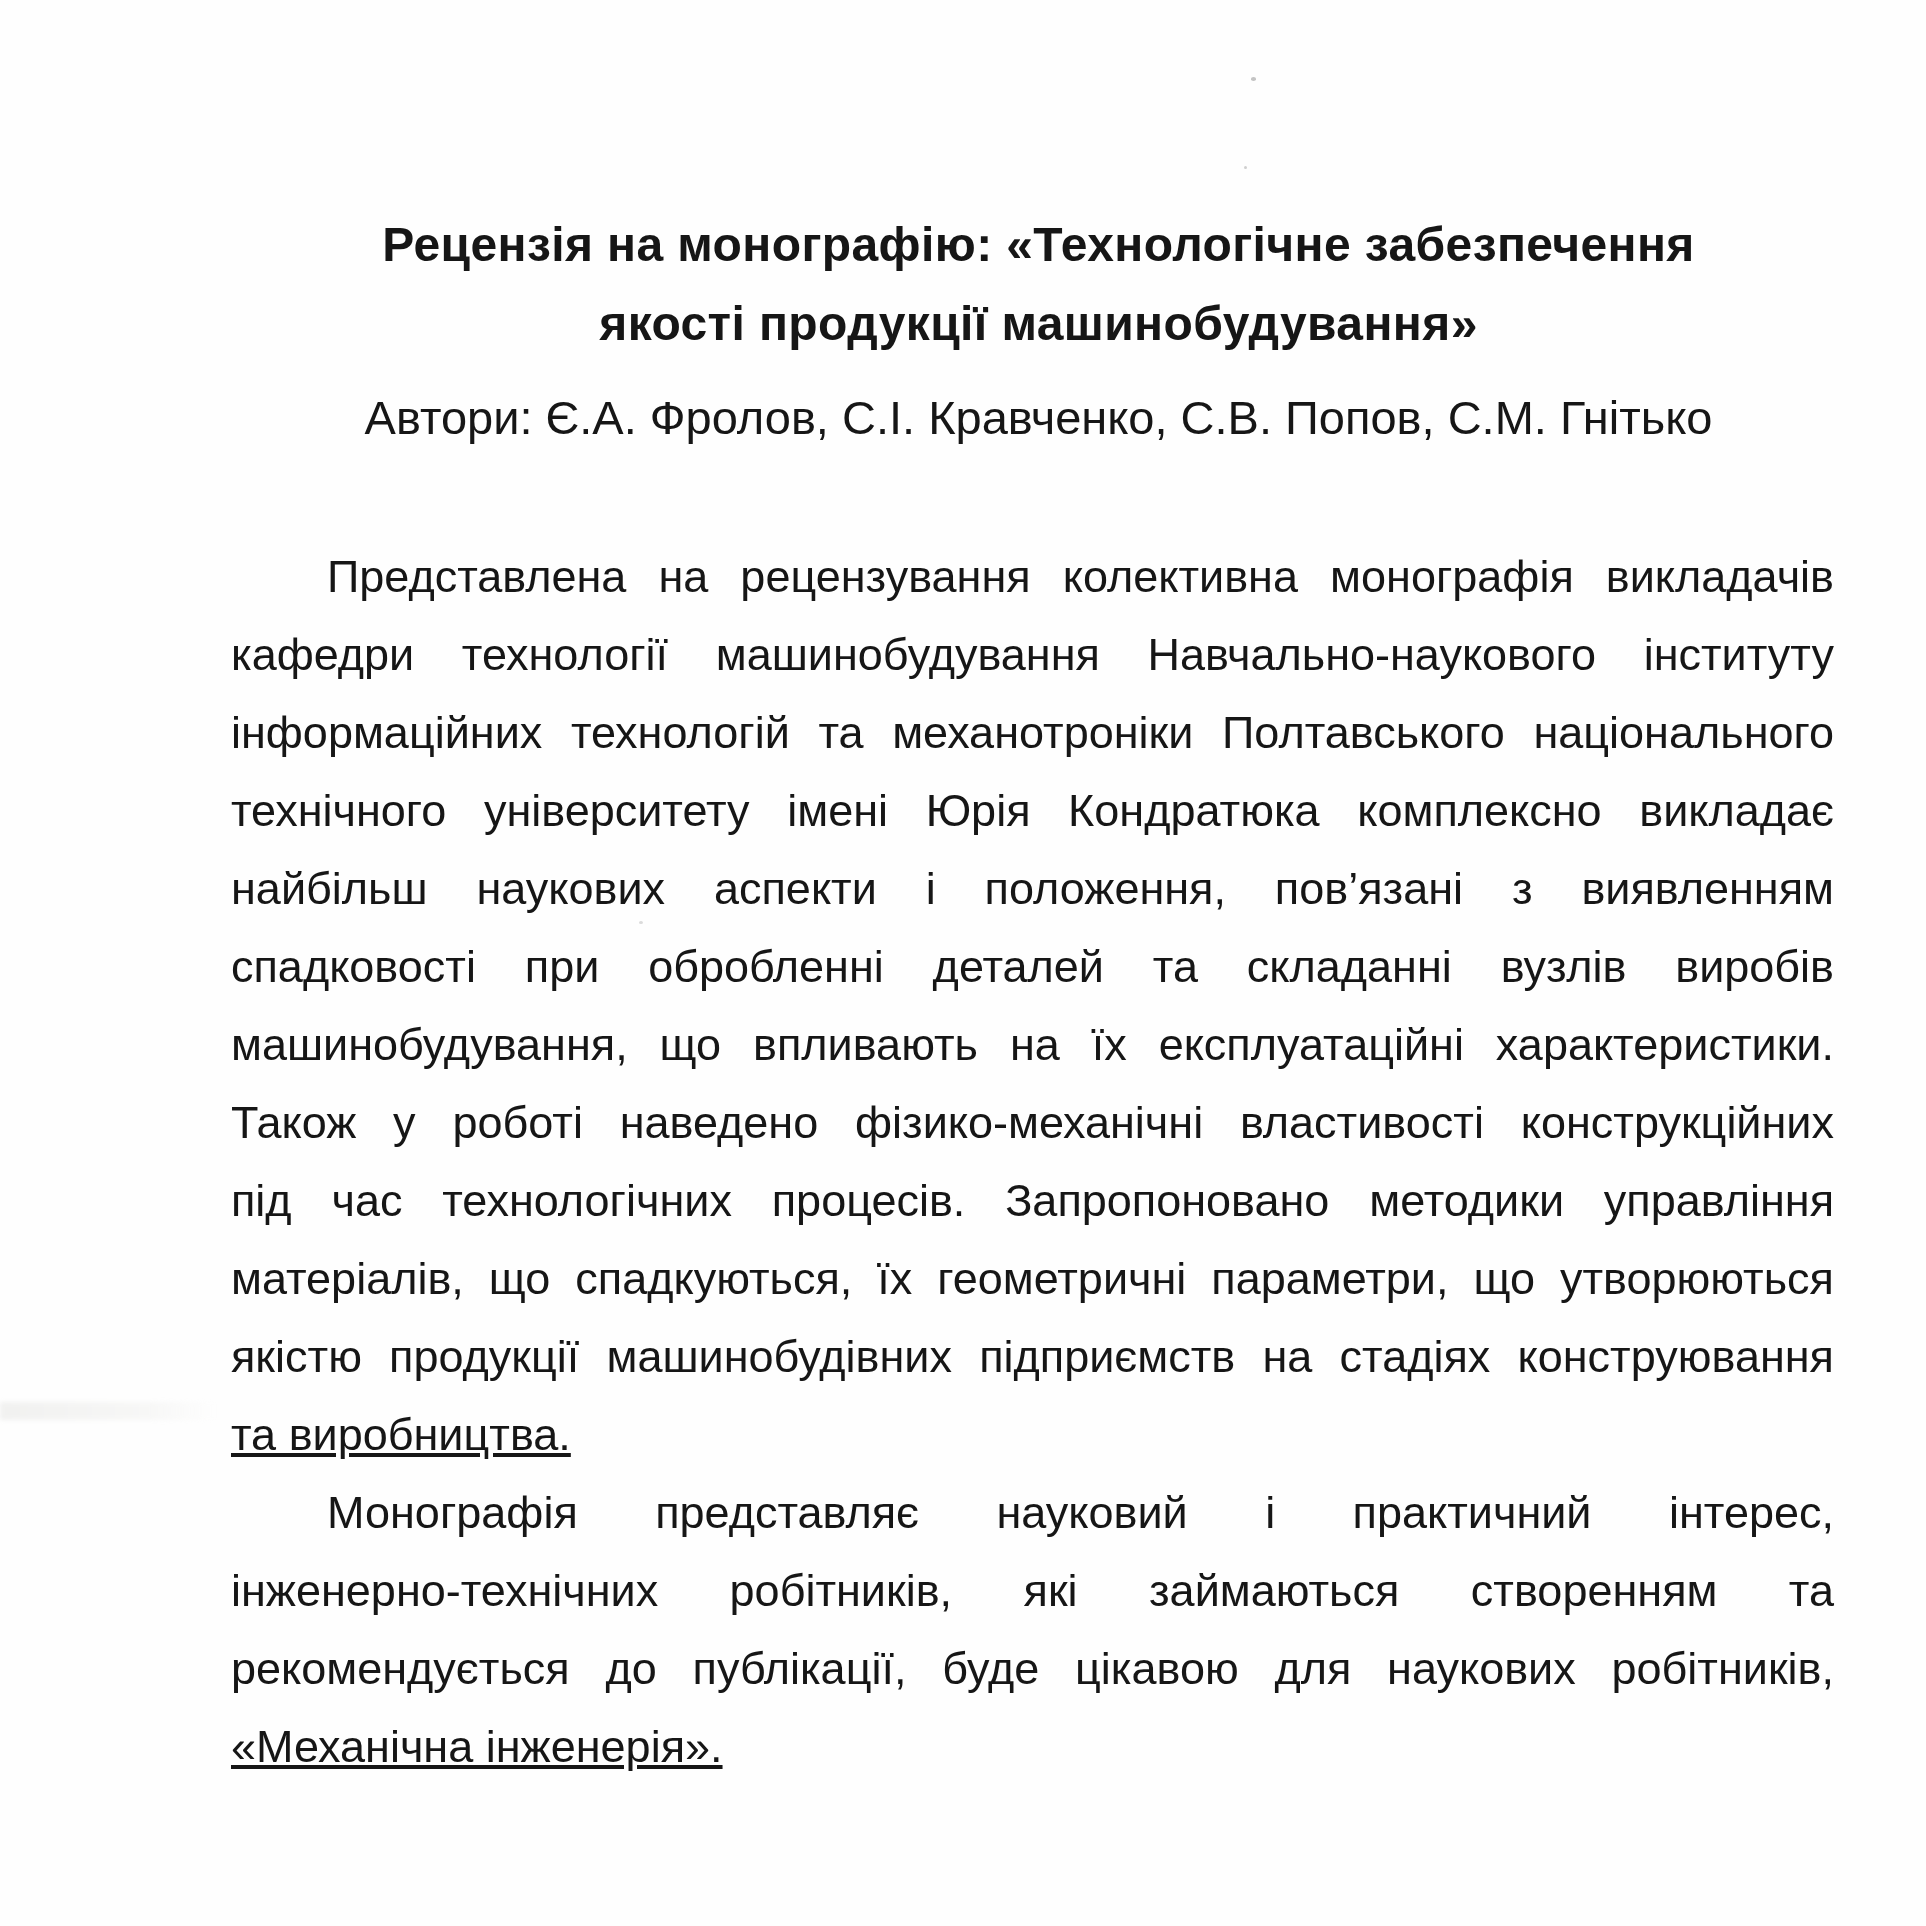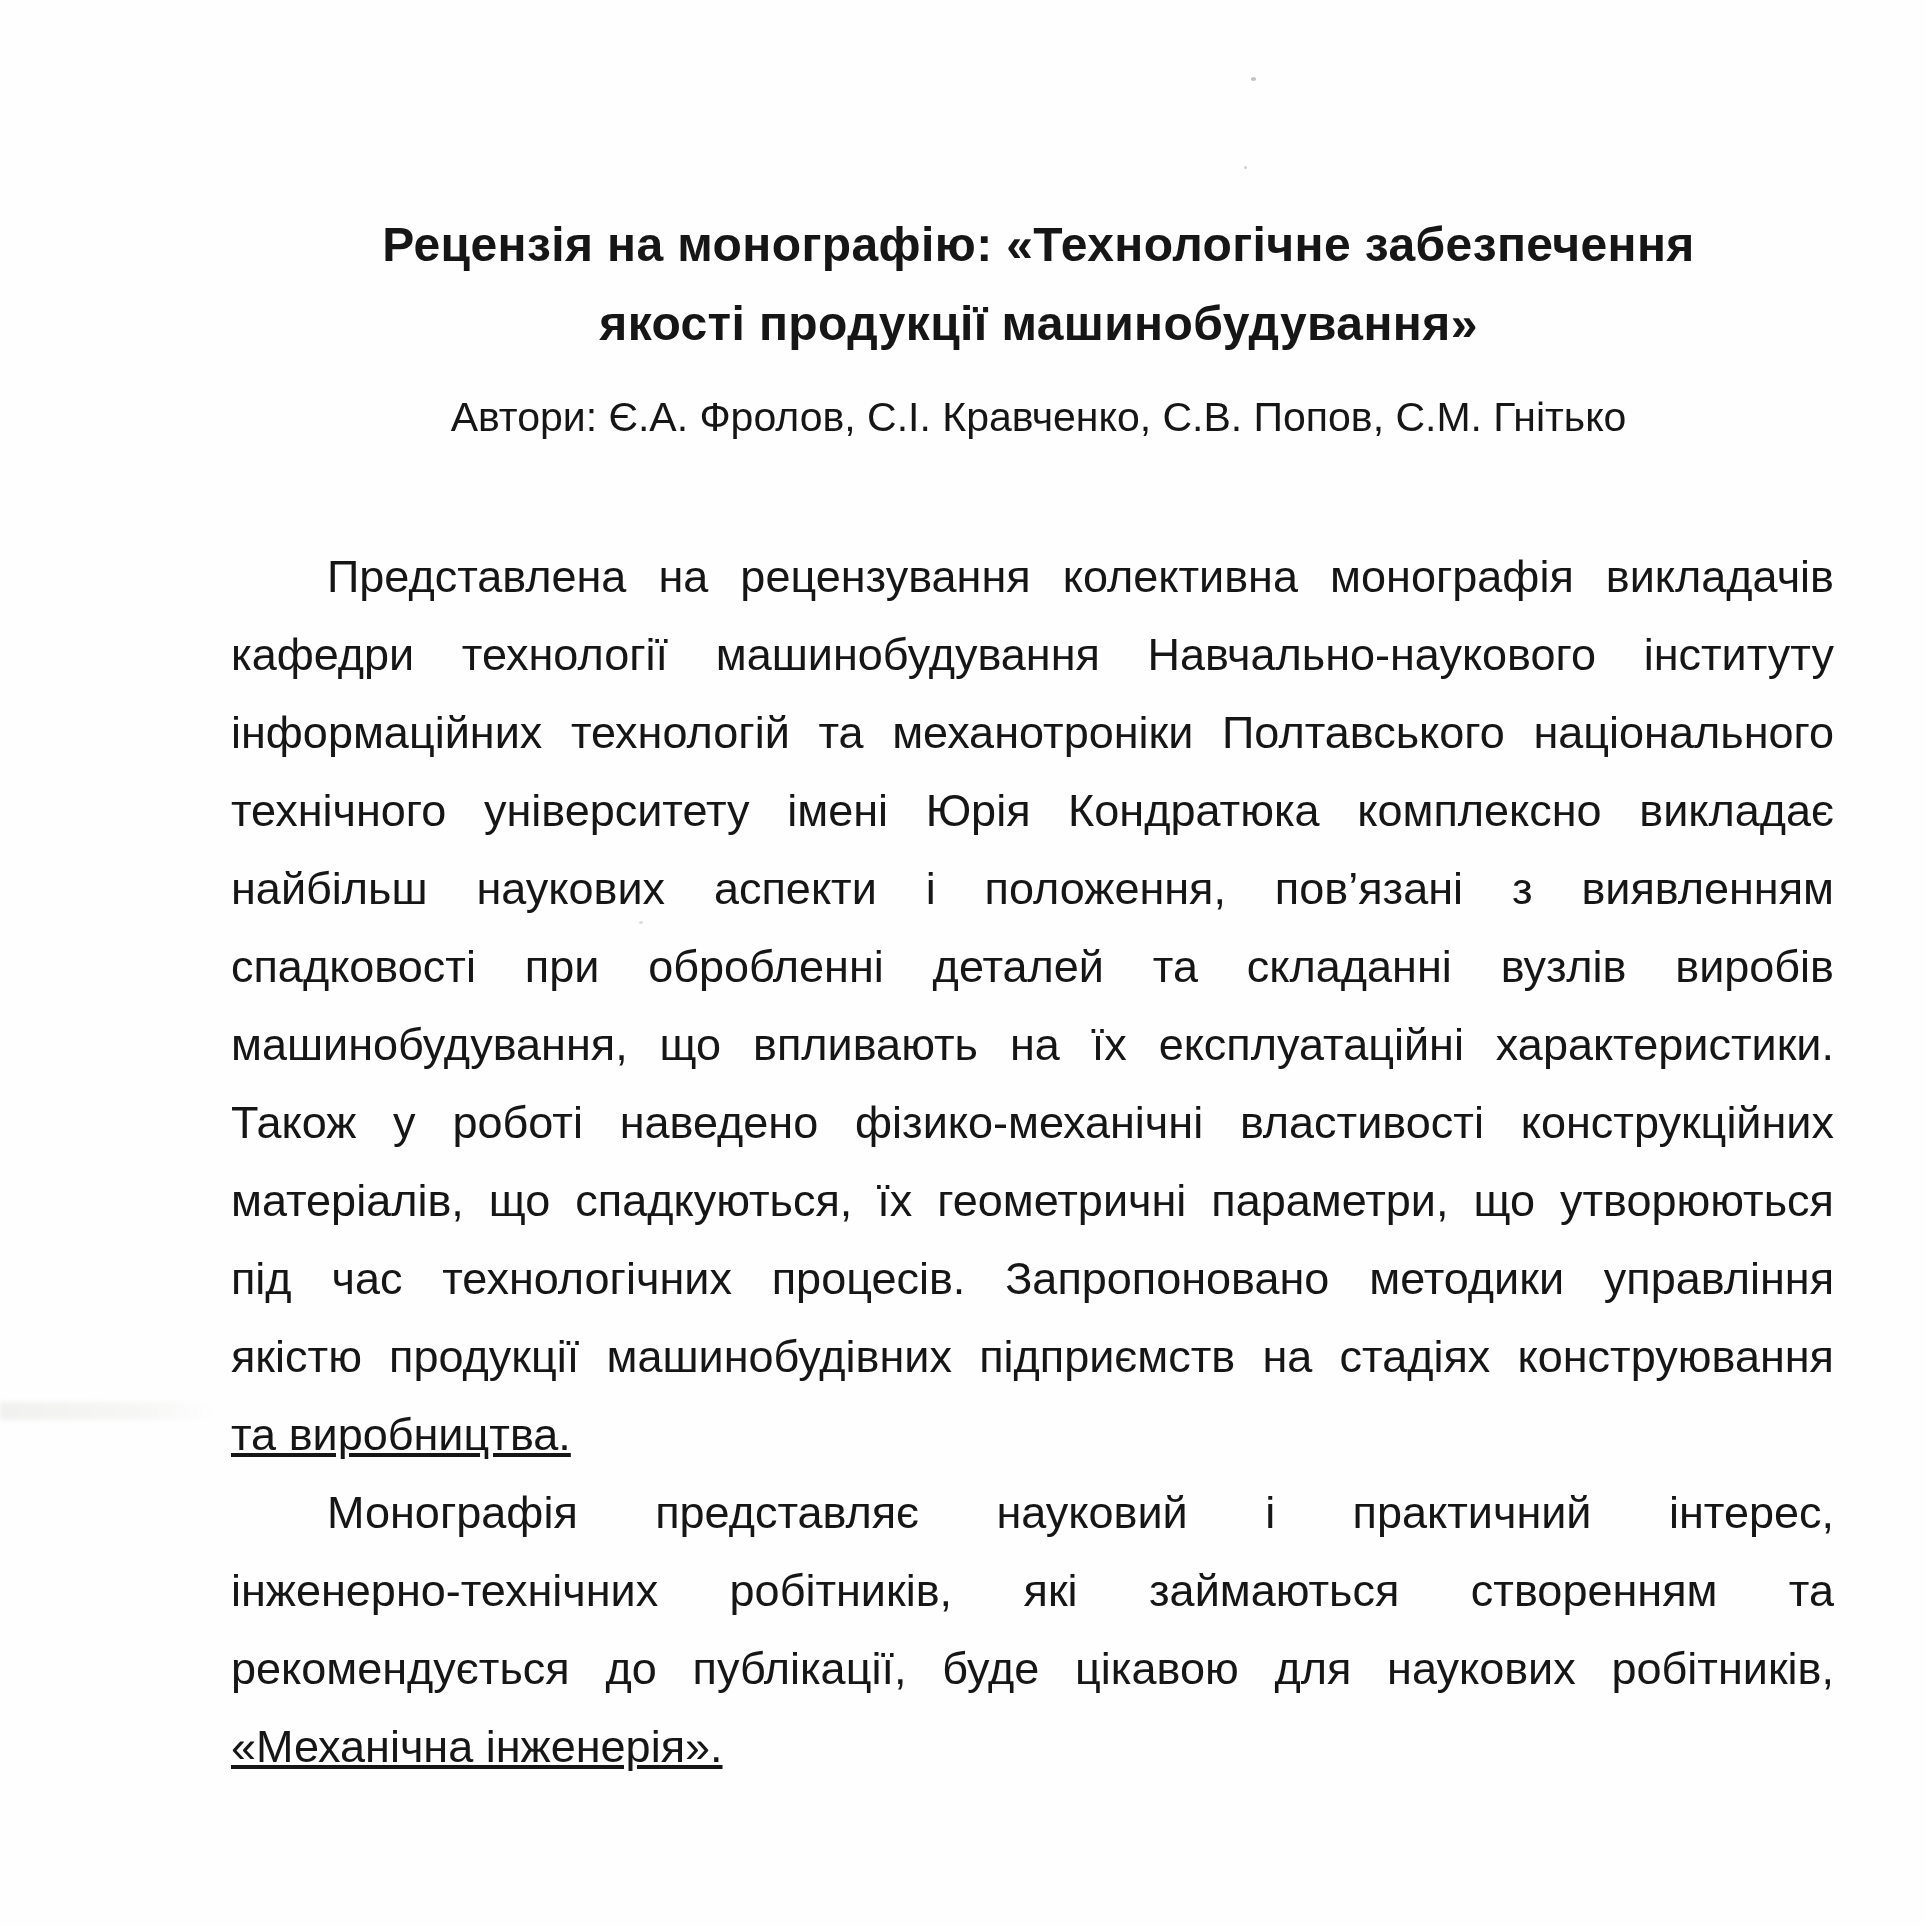--- a/index.html
+++ b/index.html
@@ -6,21 +6,21 @@
   body{
     width:2047px;height:2799px;position:relative;overflow:hidden;
     background:#ffffff;
     font-family:"Liberation Sans","DejaVu Sans",sans-serif;
     color:#161616;
   }
   .page{position:absolute;inset:0;background:#fefefe;}
   
   .head{position:absolute;left:237px;top:205px;width:1603px;text-align:center;}
   .title-line{font-weight:bold;font-size:48px;line-height:79px;letter-spacing:0.4px;}
-  .authors{font-size:41px;line-height:79px;margin-top:15.4px;font-weight:normal;text-align:center;}
+  .authors{font-size:47px;line-height:79px;margin-top:15.4px;font-weight:normal;text-align:center;}
   .bodytext{position:absolute;left:231px;top:538px;width:1603px;font-size:45px;line-height:78px;}
   .jline{text-align:justify;text-align-last:justify;white-space:normal;}
   .jline-last{text-align:justify;text-align-last:left;text-decoration:underline;}
   .indent{text-indent:96px;}
   
   .speck{position:absolute;border-radius:50%;background:#8a8a8a;}
   .smudge{position:absolute;left:0;top:1402px;width:216px;height:17.7px;
           background:linear-gradient(90deg,#d9d9d6,#ececea 70%,transparent);opacity:.35;filter:blur(2.3px);}
 </style>
 </head>
@@ -36,22 +36,22 @@
 
   <div class="bodytext">
     <div class="jline indent">Представлена на рецензування колективна монографія викладачів</div>
     <div class="jline">кафедри технології машинобудування Навчально-наукового інституту</div>
     <div class="jline">інформаційних технологій та механотроніки Полтавського національного</div>
     <div class="jline">технічного університету імені Юрія Кондратюка комплексно викладає</div>
     <div class="jline">найбільш наукових аспекти і положення, пов’язані з виявленням</div>
     <div class="jline">спадковості при обробленні деталей та складанні вузлів виробів</div>
     <div class="jline">машинобудування, що впливають на їх експлуатаційні характеристики.</div>
     <div class="jline">Також у роботі наведено фізико-механічні властивості конструкційних</div>
+    <div class="jline">під час технологічних процесів. Запропоновано методики управління</div>
     <div class="jline">матеріалів, що спадкуються, їх геометричні параметри, що утворюються</div>
-    <div class="jline">під час технологічних процесів. Запропоновано методики управління</div>
     <div class="jline">якістю продукції машинобудівних підприємств на стадіях конструювання</div>
     <div class="jline-last">та виробництва.</div>
     <div class="jline indent">Монографія представляє науковий і практичний інтерес,</div>
     <div class="jline">інженерно-технічних робітників, які займаються створенням та</div>
     <div class="jline">рекомендується до публікації, буде цікавою для наукових робітників,</div>
     <div class="jline-last">«Механічна інженерія».</div>
   </div>
 
   <div class="smudge"></div>
 

